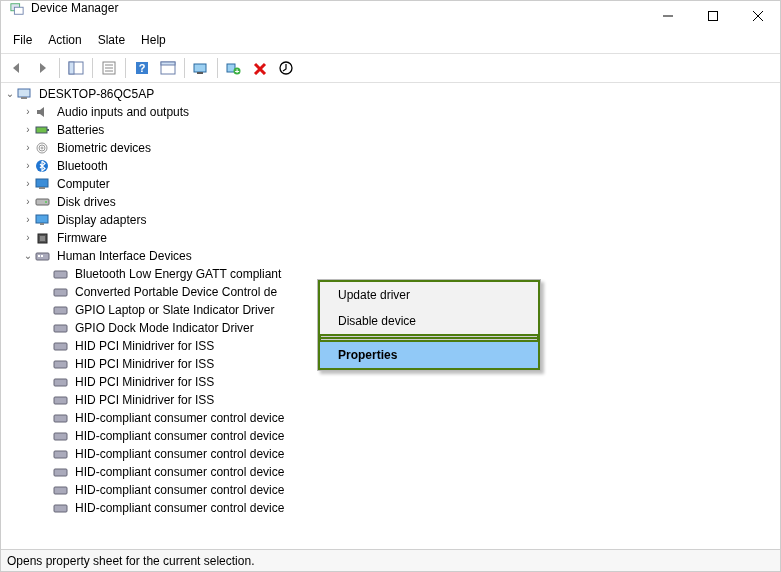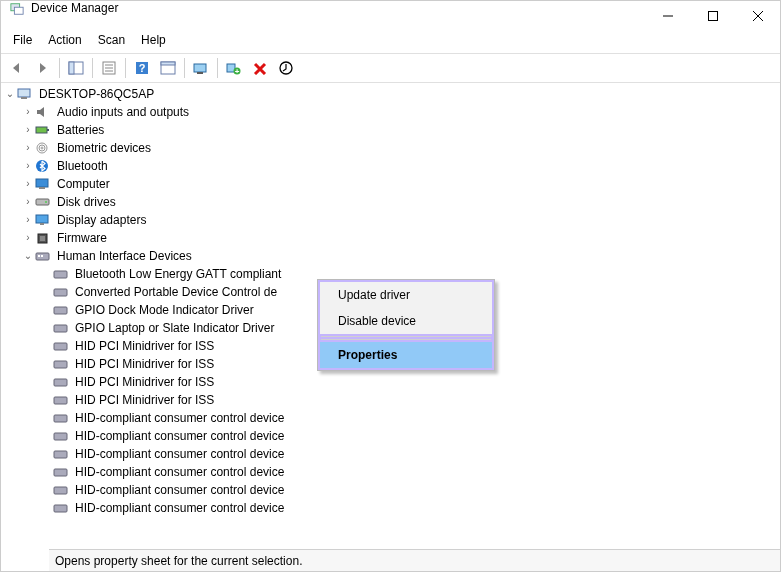--- a/index.html
+++ b/index.html
@@ -35,26 +35,26 @@
   .content { flex:1; overflow:hidden; position:relative; display:flex; }
   .tree { flex:1; overflow-y:scroll; padding:2px 0 2px 2px; }
   .node { display:flex; flex-direction:column; }
   .row { display:flex; align-items:center; height:18px; line-height:18px; white-space:nowrap; }
   .expander { width:14px; text-align:center; color:#666; font-size:10px; cursor:default; }
   .expander.none { color:transparent; }
   .icon { width:16px; height:16px; margin-right:4px; display:flex; align-items:center; justify-content:center; }
   .label { padding:0 2px; }
   .label.selected { background:#cde8ff; border:1px solid #99d1ff; padding:0 1px; line-height:16px; }
   .children { padding-left:18px; }
-  .statusbar { height:22px; border-top:1px solid #d0d0d0; padding:2px 6px; display:flex; align-items:center; background:#f7f7f7;margin-left:48px; }
+  .statusbar { height:22px; border-top:1px solid #d0d0d0; padding:2px 6px; display:flex; align-items:center; background:#f7f7f7; }
   .ctxmenu {
     position:absolute;
     left:316px; top:196px;
-    width:178px;
-    background:#c4b5fd;
+    width:224px;
+    background:#4d7c0f;
     border:1px solid #bababa;
     box-shadow: 3px 3px 3px rgba(0,0,0,0.25);
     padding:2px;
     font-size:12px;
   }
   .ctxmenu .item { padding:6px 18px; background:#f2f2f2; }
   .ctxmenu .sep { height:1px; background:#d0d0d0; margin:2px 1px; }
   .ctxmenu .item.highlight { background:#91c9f7; font-weight:600; }
   
   svg { display:block; }
@@ -90,21 +90,21 @@
           <line x1="0" y1="0" x2="10" y2="10" stroke="#000"></line>
           <line x1="10" y1="0" x2="0" y2="10" stroke="#000"></line>
         </svg>
     </div>
   </div>
 </div>
 
 <div class="menubar">
   <span>File</span>
   <span>Action</span>
-  <span>Scan</span>
+  <span>Slate</span>
   <span>Help</span>
 </div>
 
 <div class="toolbar">
   <div class="tbtn">
     <svg width="16" height="14">
         <path d="M10 2 L4 7 L10 12 Z" fill="#808080"></path>
       </svg>
   </div>
   <div class="tbtn">
@@ -296,30 +296,30 @@
               </span>
               <span class="label">Converted Portable Device Control de</span>
             </div>
           <div class="row">
               <span class="expander none">·</span>
               <span class="icon">
                 <svg width="16" height="14">
                   <rect x="1" y="4" width="13" height="7" rx="1" fill="#aab" stroke="#667"></rect>
                 </svg>
               </span>
+              <span class="label">GPIO Laptop or Slate Indicator Driver</span>
+            </div>
+          <div class="row">
+              <span class="expander none">·</span>
+              <span class="icon">
+                <svg width="16" height="14">
+                  <rect x="1" y="4" width="13" height="7" rx="1" fill="#aab" stroke="#667"></rect>
+                </svg>
+              </span>
               <span class="label">GPIO Dock Mode Indicator Driver</span>
-            </div>
-          <div class="row">
-              <span class="expander none">·</span>
-              <span class="icon">
-                <svg width="16" height="14">
-                  <rect x="1" y="4" width="13" height="7" rx="1" fill="#aab" stroke="#667"></rect>
-                </svg>
-              </span>
-              <span class="label">GPIO Laptop or Slate Indicator Driver</span>
             </div>
           <div class="row">
               <span class="expander none">·</span>
               <span class="icon">
                 <svg width="16" height="14">
                   <rect x="1" y="4" width="13" height="7" rx="1" fill="#aab" stroke="#667"></rect>
                 </svg>
               </span>
               <span class="label">HID PCI Minidriver for ISS</span>
             </div>

